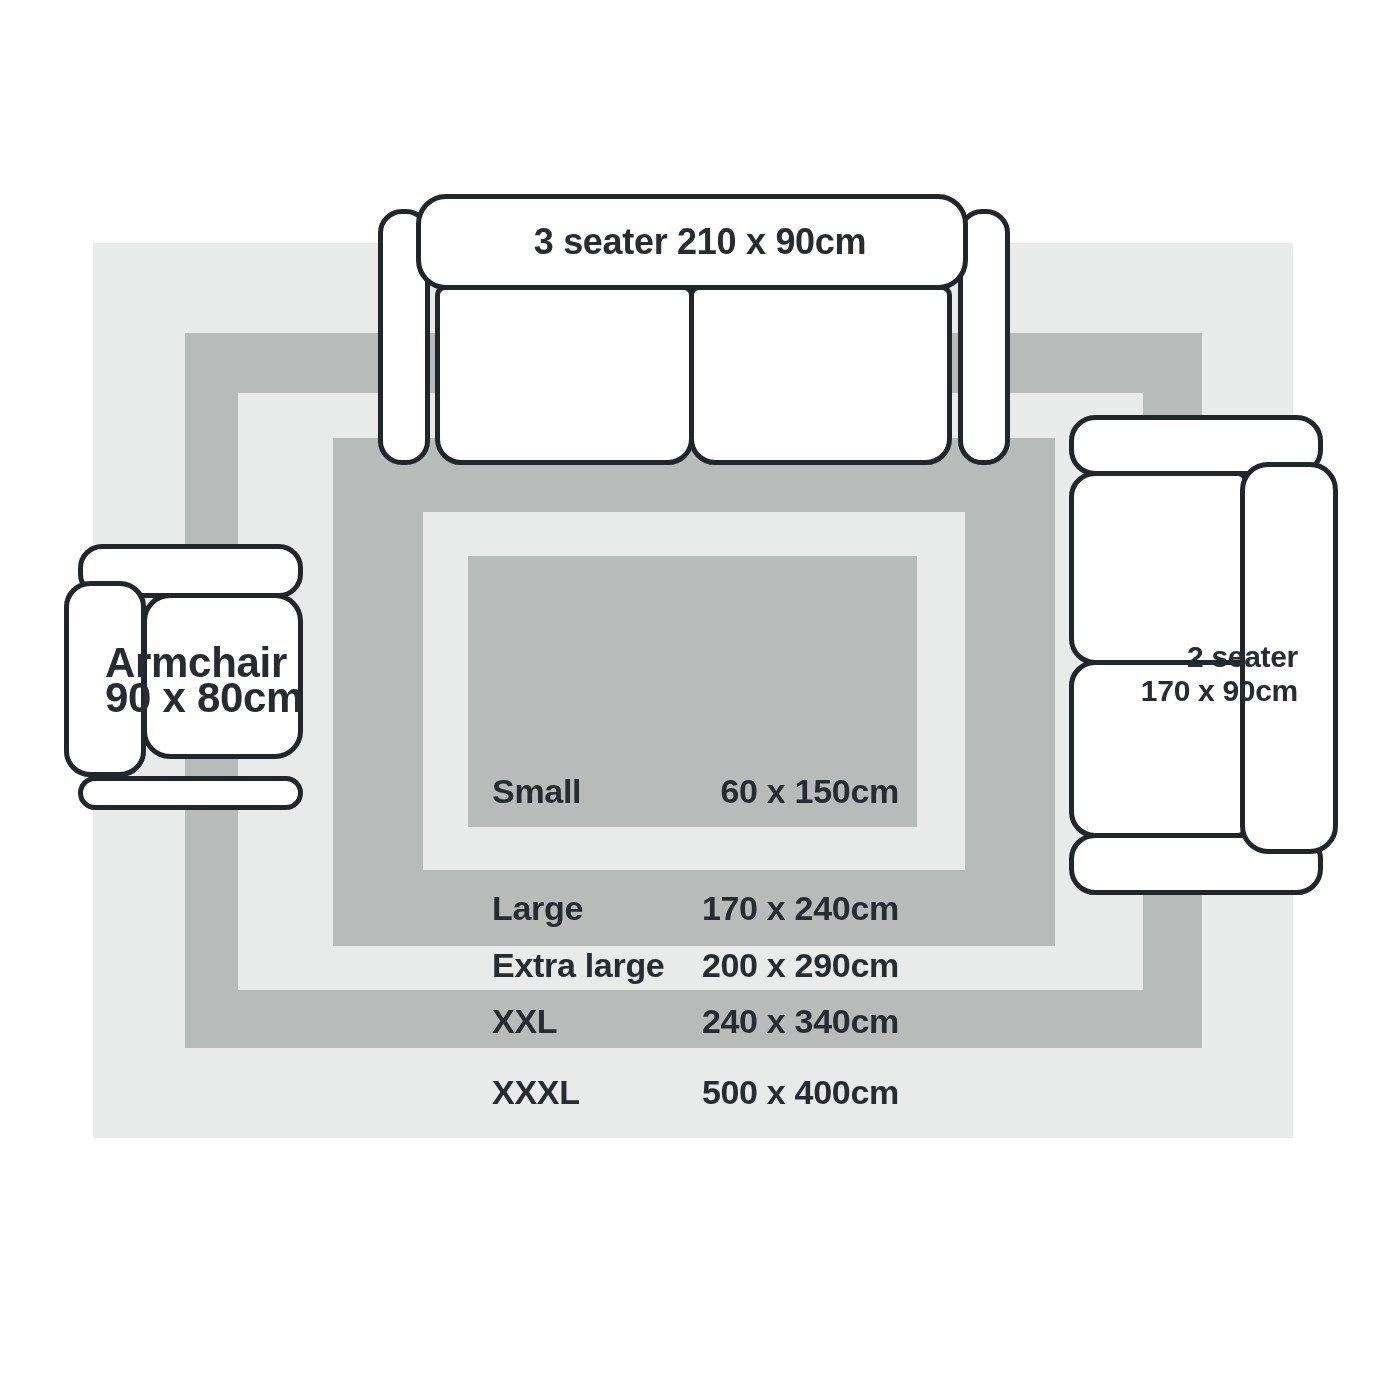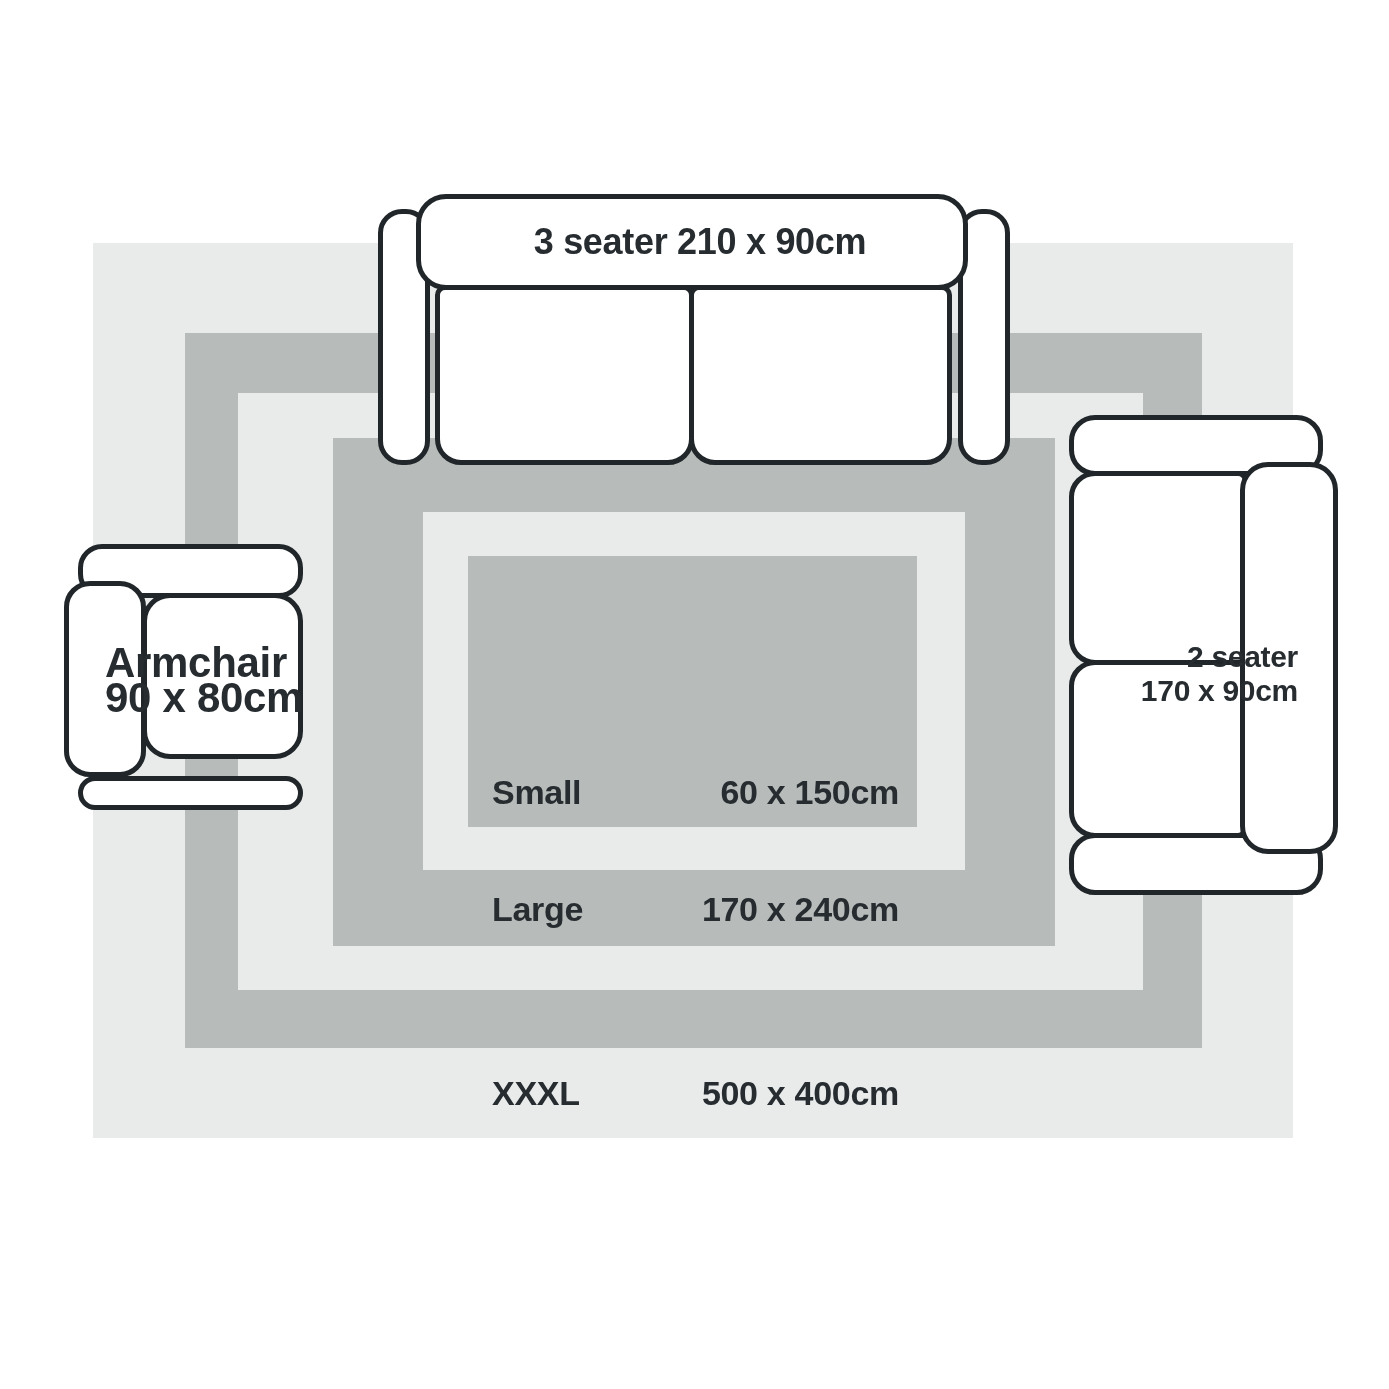--- a/index.html
+++ b/index.html
@@ -19,21 +19,21 @@
   
   .rug{position:absolute;}
   .rug.light{background:var(--rug-light);}
   .rug.dark{background:var(--rug-dark);}
   .rug.z1{z-index:1}.rug.z2{z-index:2}.rug.z3{z-index:3}
   .rug.z4{z-index:4}.rug.z5{z-index:5}.rug.z6{z-index:6}
 
   
   .size-row{
     position:absolute;left:492px;width:407px;height:40px;z-index:9;
-    display:flex;justify-content:space-between;align-items:center;
+    display:flex;justify-content:space-between;align-items:flex-start;
     font-size:34px;font-weight:700;color:var(--text-color);
     letter-spacing:-0.3px;white-space:nowrap;
   }
 
   
   .furn{
     position:absolute;box-sizing:border-box;
     background:var(--furniture-fill);
     border:5px solid var(--outline);
   }
@@ -69,20 +69,28 @@
   <div class="rug dark z6" style="left:468px;top:556px;width:449px;height:271px"></div>
 
   <div class="size-row" style="top:772px">
     <span>Small</span>
     <span>60 x 150cm</span>
   </div>
   <div class="size-row" style="top:889px">
     <span>Large</span>
     <span>170 x 240cm</span>
   </div>
+  <div class="size-row" style="top:946px">
+    <span>Extra large</span>
+    <span>200 x 290cm</span>
+  </div>
+  <div class="size-row" style="top:1002px">
+    <span>XXL</span>
+    <span>240 x 340cm</span>
+  </div>
   <div class="size-row" style="top:1073px">
     <span>XXXL</span>
     <span>500 x 400cm</span>
   </div>
 
   <div class="furn z1" style="left:378px;top:209px;width:52px;height:256px;border-radius:24px"></div>
   <div class="furn z1" style="left:958px;top:209px;width:52px;height:256px;border-radius:24px"></div>
   <div class="furn z2" style="left:435px;top:285px;width:259px;height:180px;border-radius:10px 10px 26px 26px"></div>
   <div class="furn z2" style="left:689px;top:285px;width:263px;height:180px;border-radius:10px 10px 26px 26px"></div>
   <div class="furn z3" style="left:416px;top:194px;width:552px;height:96px;border-radius:30px"></div>

